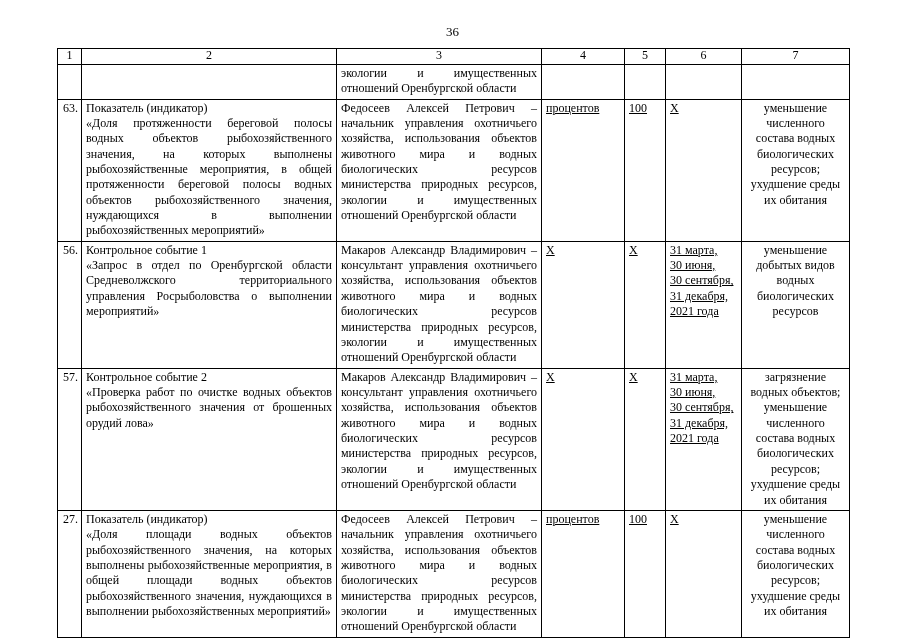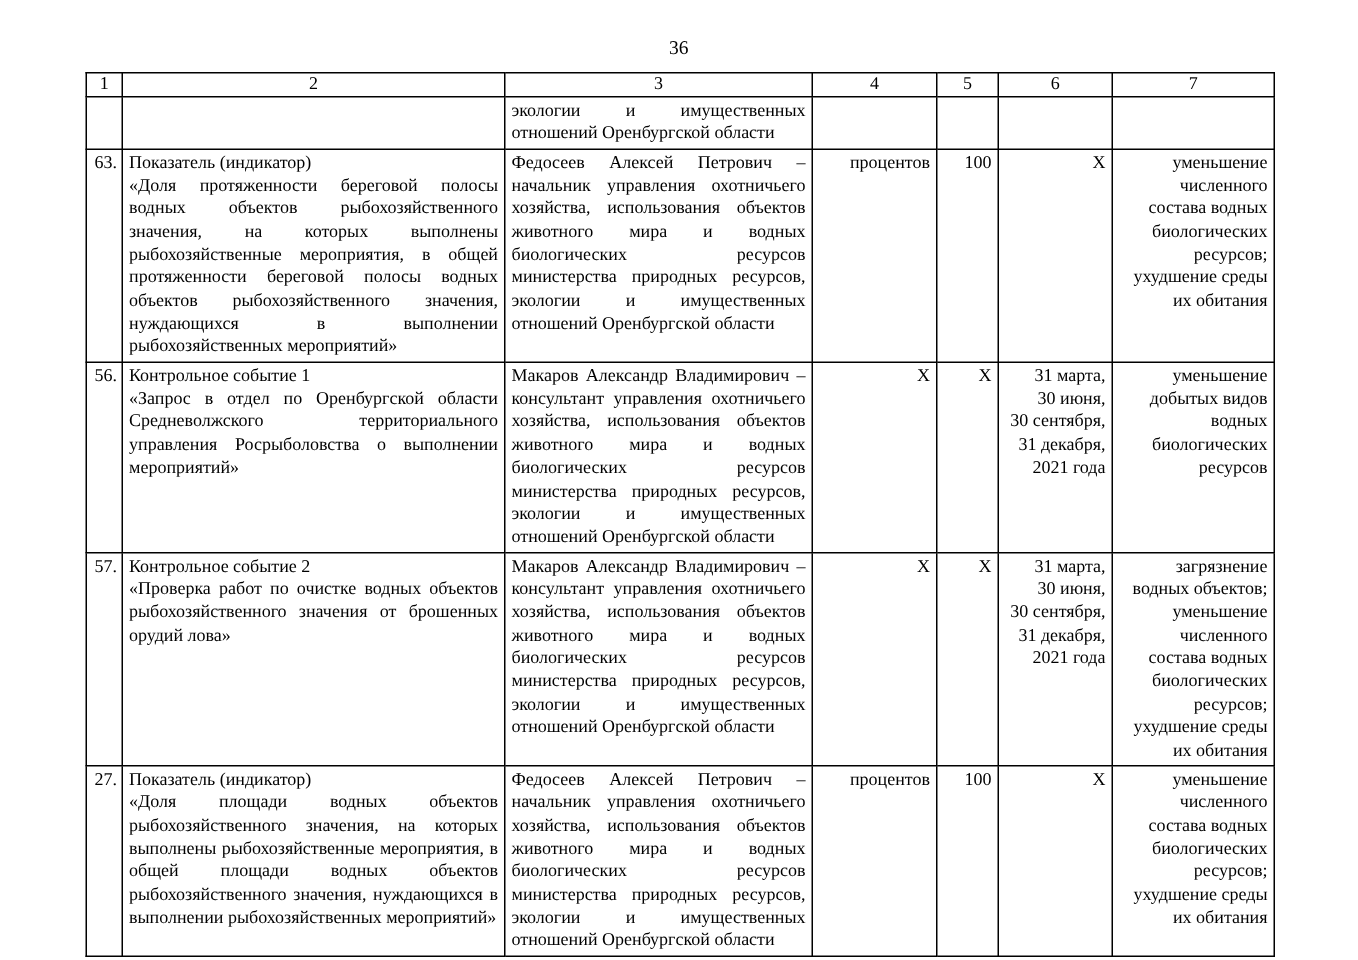--- a/index.html
+++ b/index.html
@@ -33,22 +33,22 @@
     font-weight: normal;
     text-align: center;
     font-size: 12px;
     padding: 0 2px 1px 2px;
     line-height: 1.15;
   }
   .doc-table td { white-space: pre-line; }
   td.c1 { text-align: right; padding-left: 1px; padding-right: 3px; }
   td.c2 { text-align: justify; hyphens: auto; font-family: Liberation Serif, serif; }
   td.c3 { text-align: justify; hyphens: auto; }
-  td.c4, td.c5, td.c6 { text-align: right; }
-  td.c7 { text-align: right; hyphens: auto; }
+  td.c4, td.c5, td.c6 { text-align: left; text-decoration: underline; }
+  td.c7 { text-align: center; hyphens: auto; }
 </style>
 </head>
 <body>
 
 <div class="page">
 
   <div class="page-number">36</div>
 
   <table class="doc-table">
     <colgroup>

